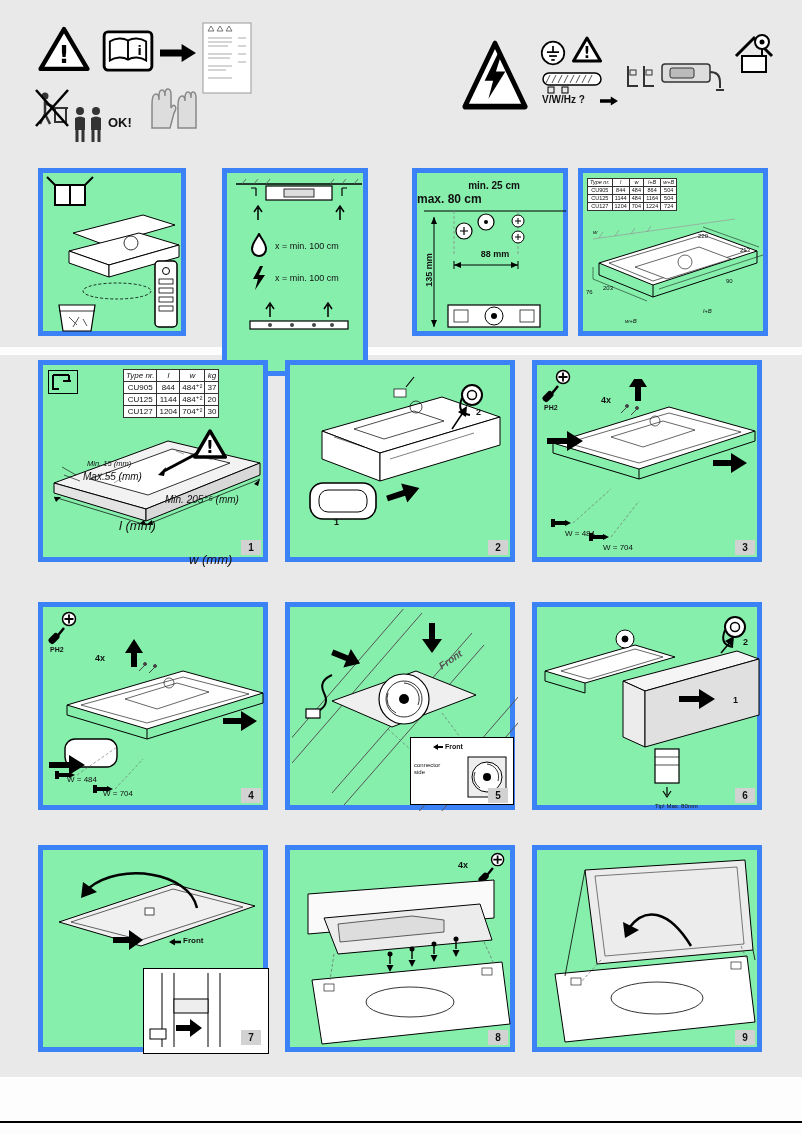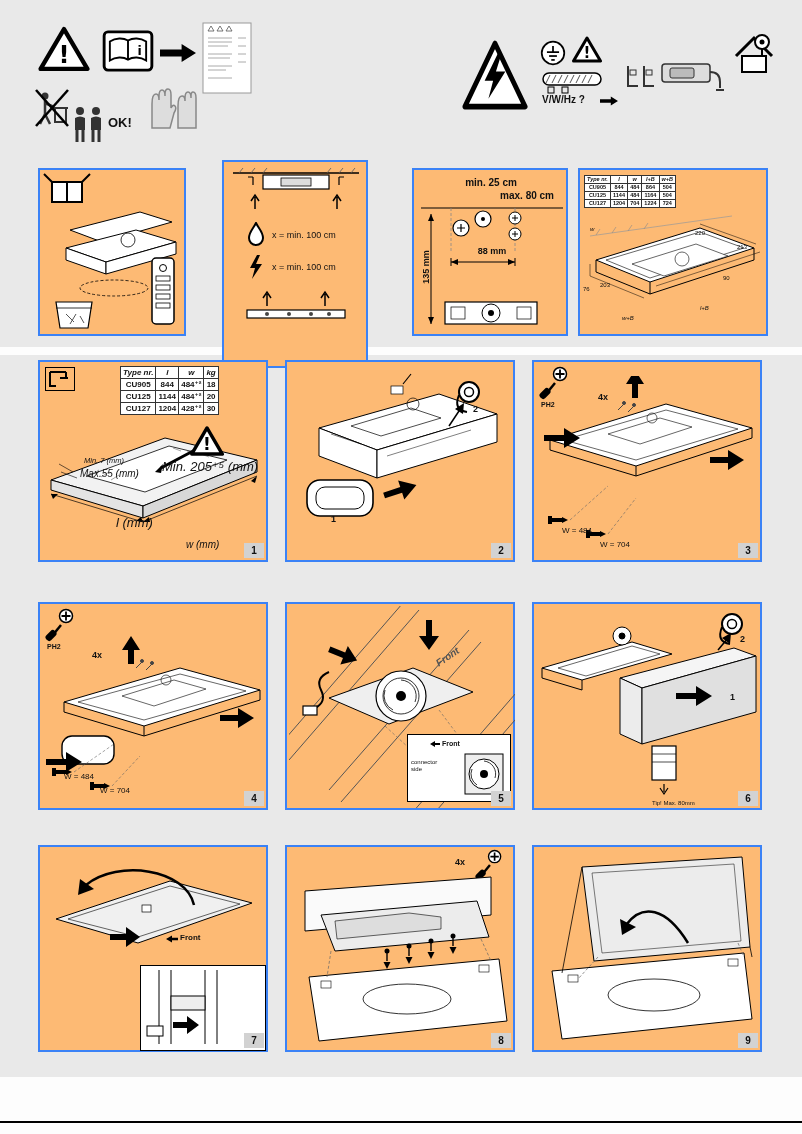--- a/index.html
+++ b/index.html
@@ -3,31 +3,31 @@
 <meta charset="utf-8">
 <style>
   html,body{margin:0;padding:0}
   body{
     width:802px;height:1134px;position:relative;overflow:hidden;
     background:#fdfdfd;color:#111;
     font-family:"Liberation Sans","DejaVu Sans",sans-serif;
   }
   .abs{position:absolute}
   .band{position:absolute;left:0;width:802px;background:#e9e9e9}
-  .panel{position:absolute;background:#fdba74;border:2px solid #3b82f6;box-sizing:border-box}
+  .panel{position:absolute;background:#86efac;border:5px solid #3b82f6;box-sizing:border-box}
   .badge{
     position:absolute;right:2px;bottom:2px;width:20px;height:15px;
     background:#d2d2d2;color:#111;font-size:10px;font-weight:bold;
     text-align:center;line-height:15px;
   }
   .lbl{position:absolute;font-size:8px;line-height:10px;white-space:nowrap;color:#111}
   .b{font-weight:bold}
   .i{font-style:italic}
   table.t{border-collapse:collapse;background:#fff}
-  table.t th,table.t td{border:1px solid #333;padding:0 2px;text-align:center;white-space:nowrap;font-weight:bold}
+  table.t th,table.t td{border:1px solid #333;padding:0 2px;text-align:center;white-space:nowrap;font-weight:normal}
   .t8 th,.t8 td{font-size:8px;line-height:11px}
   .t8 th{font-style:italic;font-weight:bold}
   .t55 th,.t55 td{font-size:5.5px;line-height:7px;padding:0 1px}
   .t55 th{font-style:italic;font-weight:bold}
   .rotl{transform:rotate(-90deg);transform-origin:center center}
   .footer-line{position:absolute;left:0;top:1121px;width:802px;height:2px;background:#000}
   svg{display:block}
 </style>
 </head>
 <body>
@@ -208,21 +208,21 @@
         <rect x="112" y="88" width="22" height="66" rx="4" fill="#fff" stroke="#000" stroke-width="1.5"></rect>
         <circle cx="123" cy="98" r="3.5" fill="none" stroke="#000" stroke-width="1"></circle>
         <rect x="116" y="106" width="14" height="5" fill="none" stroke="#000" stroke-width="0.8"></rect>
         <rect x="116" y="115" width="14" height="5" fill="none" stroke="#000" stroke-width="0.8"></rect>
         <rect x="116" y="124" width="14" height="5" fill="none" stroke="#000" stroke-width="0.8"></rect>
         <rect x="116" y="133" width="14" height="5" fill="none" stroke="#000" stroke-width="0.8"></rect>
       </g>
     </svg>
   </div>
 
-  <div class="panel" style="left:222px;top:160px;width:146px;height:208px">
+  <div class="panel" style="left:222px;top:168px;width:146px;height:208px">
     <svg class="abs" style="left:7px;top:5px" width="130" height="46" viewBox="0 0 130 46">
       <line x1="2" y1="6" x2="128" y2="6" stroke="#000" stroke-width="1.5"></line>
       <g stroke="#555" stroke-width="0.8">
         <line x1="8" y1="6" x2="12" y2="1"></line>
           <line x1="20" y1="6" x2="24" y2="1"></line>
           <line x1="32" y1="6" x2="36" y2="1"></line>
         <line x1="96" y1="6" x2="100" y2="1"></line>
           <line x1="108" y1="6" x2="112" y2="1"></line>
           <line x1="120" y1="6" x2="124" y2="1"></line>
       </g>
@@ -250,21 +250,21 @@
       <rect x="16" y="20" width="98" height="8" fill="#fff" stroke="#000" stroke-width="1.2"></rect>
       <circle cx="36" cy="24" r="2" fill="#444"></circle>
         <circle cx="58" cy="24" r="2" fill="#444"></circle>
       <circle cx="80" cy="24" r="2" fill="#444"></circle>
         <circle cx="98" cy="24" r="2" fill="#444"></circle>
     </svg>
   </div>
 
   <div class="panel" style="left:412px;top:168px;width:156px;height:168px">
     <span class="lbl b" style="left:0;top:8px;width:154px;text-align:center;font-size:10px">min. 25 cm</span>
-    <span class="lbl b" style="left:0;top:21px;width:140px;text-align:right;font-size:10px">max. 80 cm</span>
+    <span class="lbl b" style="left:0;top:21px;width:140px;text-align:left;font-size:12px">max. 80 cm</span>
     <svg class="abs" style="left:3px;top:36px" width="150" height="128" viewBox="0 0 150 128">
       <line x1="4" y1="2" x2="146" y2="2" stroke="#000" stroke-width="1.2"></line>
       <path d="M34 2 V46 M98 2 V46" stroke="#888" stroke-dasharray="3 2" stroke-width="0.8" fill="none"></path>
       <g>
         <circle cx="44" cy="22" r="8" fill="#fff" stroke="#000" stroke-width="1.2"></circle>
         <path d="M40 22 h8 M44 18 v8" stroke="#000" stroke-width="1.2"></path>
       </g>
       <g>
         <circle cx="66" cy="13" r="8" fill="#fff" stroke="#000" stroke-width="1.2"></circle>
         <circle cx="66" cy="13" r="2" fill="#000"></circle>
@@ -363,32 +363,32 @@
           <tr>
         <th>Type nr.</th>
             <th>l</th>
         <th>w</th>
             <th>kg</th>
       </tr>
       <tr>
         <td>CU905</td>
             <td>844</td>
         <td>484⁺²</td>
-            <td>18</td>
+            <td>37</td>
       </tr>
       <tr>
         <td>CU125</td>
             <td>1144</td>
         <td>484⁺²</td>
             <td>20</td>
       </tr>
       <tr>
         <td>CU127</td>
             <td>1204</td>
-        <td>428⁺²</td>
+        <td>704⁺²</td>
             <td>30</td>
       </tr>
     </tbody>
       </table>
     <svg class="abs" style="left:3px;top:58px" width="222" height="138" viewBox="0 0 222 138">
       <polygon points="8,60 122,18 214,40 100,86" fill="#f2f2f2" stroke="#000" stroke-width="1"></polygon>
       <polygon points="8,60 8,70 100,98 100,86" fill="#e3e3e3" stroke="#000" stroke-width="1"></polygon>
       <polygon points="100,86 100,98 214,52 214,40" fill="#d8d8d8" stroke="#000" stroke-width="1"></polygon>
       <polygon points="44,56 126,26 184,40 102,72" fill="#fff" stroke="#000" stroke-width="0.8"></polygon>
       <g stroke="#666" stroke-width="0.6">
@@ -410,25 +410,25 @@
       <path d="M100 102 L214 56" stroke="#000" stroke-width="0.7"></path>
       <polygon points="214,56 208,61 212,63" fill="#000"></polygon>
       <polygon points="100,102 106,97 107,102" fill="#000"></polygon>
     </svg>
     <div class="abs" style="left:150px;top:64px;width:34px;height:30px">
       <svg width="34" height="30" viewBox="0 0 60 52">
         <path d="M30 3 L57 49 H3 Z" fill="#fff" stroke="#000" stroke-width="6" stroke-linejoin="round"></path>
         <text x="30" y="42" font-size="30" font-weight="bold" text-anchor="middle" font-family="DejaVu Sans">!</text>
       </svg>
     </div>
-    <span class="lbl i" style="left:44px;top:94px;font-size:7.5px">Min. 7 (mm)</span>
+    <span class="lbl i" style="left:44px;top:94px;font-size:7.5px">Min. 15 (mm)</span>
     <span class="lbl i" style="left:40px;top:107px;font-size:10px">Max.55 (mm)</span>
-    <span class="lbl i" style="left:122px;top:100px;font-size:13px">Min. 205⁺⁵ (mm)</span>
+    <span class="lbl i" style="left:122px;top:130px;font-size:10px">Min. 205⁺⁵ (mm)</span>
     <span class="lbl i" style="left:76px;top:156px;font-size:13px">l (mm)</span>
-    <span class="lbl i" style="left:146px;top:178px;font-size:10px">w (mm)</span>
+    <span class="lbl i" style="left:146px;top:190px;font-size:13px">w (mm)</span>
     <div class="badge">1</div>
   </div>
 
   <div class="panel" style="left:285px;top:360px;width:230px;height:202px">
     <svg class="abs" style="left:4px;top:2px" width="222" height="196" viewBox="0 0 222 196">
       <g fill="#fff" stroke="#000" stroke-width="1">
         <polygon points="28,64 148,30 206,50 86,86"></polygon>
         <polygon points="28,64 28,92 86,114 86,86"></polygon>
         <polygon points="86,86 86,114 206,78 206,50"></polygon>
         <polygon points="60,62 120,44 150,54 90,72" stroke-width="0.7"></polygon>

